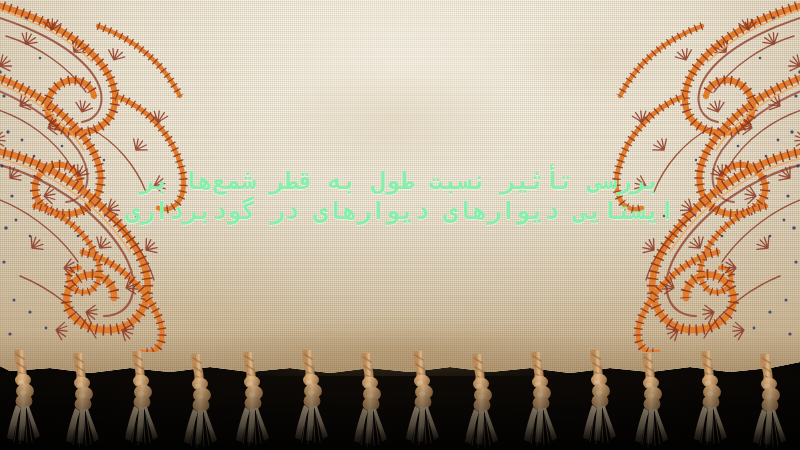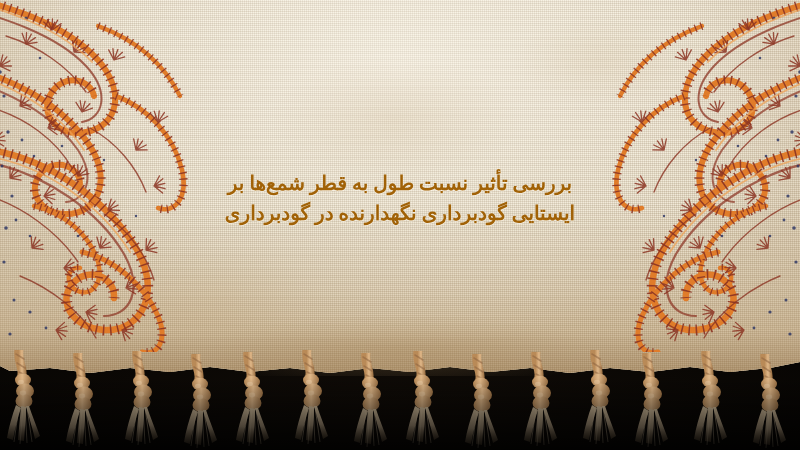--- a/index.html
+++ b/index.html
@@ -68,26 +68,26 @@
   
   .title-block{
     position:absolute;left:0;right:0;top:168px;
     text-align:center;
     z-index:6;
     pointer-events:none;
   }
   .title-line{
     display:block;
     direction:rtl;
-    font-family:Liberation Serif, serif;
+    font-family:Liberation Mono, monospace;
     font-weight:700;
-    font-size:20px;
+    font-size:24px;
     line-height:30px;
     letter-spacing:0px;
-    color:#a16207;
+    color:#86efac;
     text-shadow:0 1px 0 rgba(255,250,240,.55), 0 0 2px rgba(255,248,235,.35);
     white-space:nowrap;
   }
 
   
   .fringe{
     position:absolute;left:0;top:352px;width:800px;height:98px;
     z-index:7;
     pointer-events:none;
   }
@@ -355,21 +355,21 @@
       <g stroke="#f0a152" stroke-width="1.8" fill="none" stroke-linecap="round" opacity=".7">
         <path d="M-30 -4 C 26 12, 76 30, 106 62"></path>
         <path d="M-28 70 C 26 84, 72 110, 98 150"></path>
         <path d="M10 158 C 60 168, 114 204, 144 252"></path>
       </g>
     </svg>
   </div>
 
   <div class="title-block">
     <span class="title-line">بررسی تأثیر نسبت طول به قطر شمع‌ها بر</span>
-    <span class="title-line">ایستایی گودبرداری نگهدارنده در گودبرداری</span>
+    <span class="title-line">ایستایی دیوارهای دیوارهای در گودبرداری</span>
   </div>
 
   <div class="fringe" id="fringe">
       <div class="tassel" style="left: 3px; top: -2px;">
         <svg viewBox="0 0 46 96" xmlns="http://www.w3.org/2000/svg">
           <defs>
             <linearGradient id="cg0" x1="0" y1="0" x2="1" y2="0">
               <stop offset="0" stop-color="#b98a57"></stop>
               <stop offset=".45" stop-color="#e0b889"></stop>
               <stop offset="1" stop-color="#9d7245"></stop>

